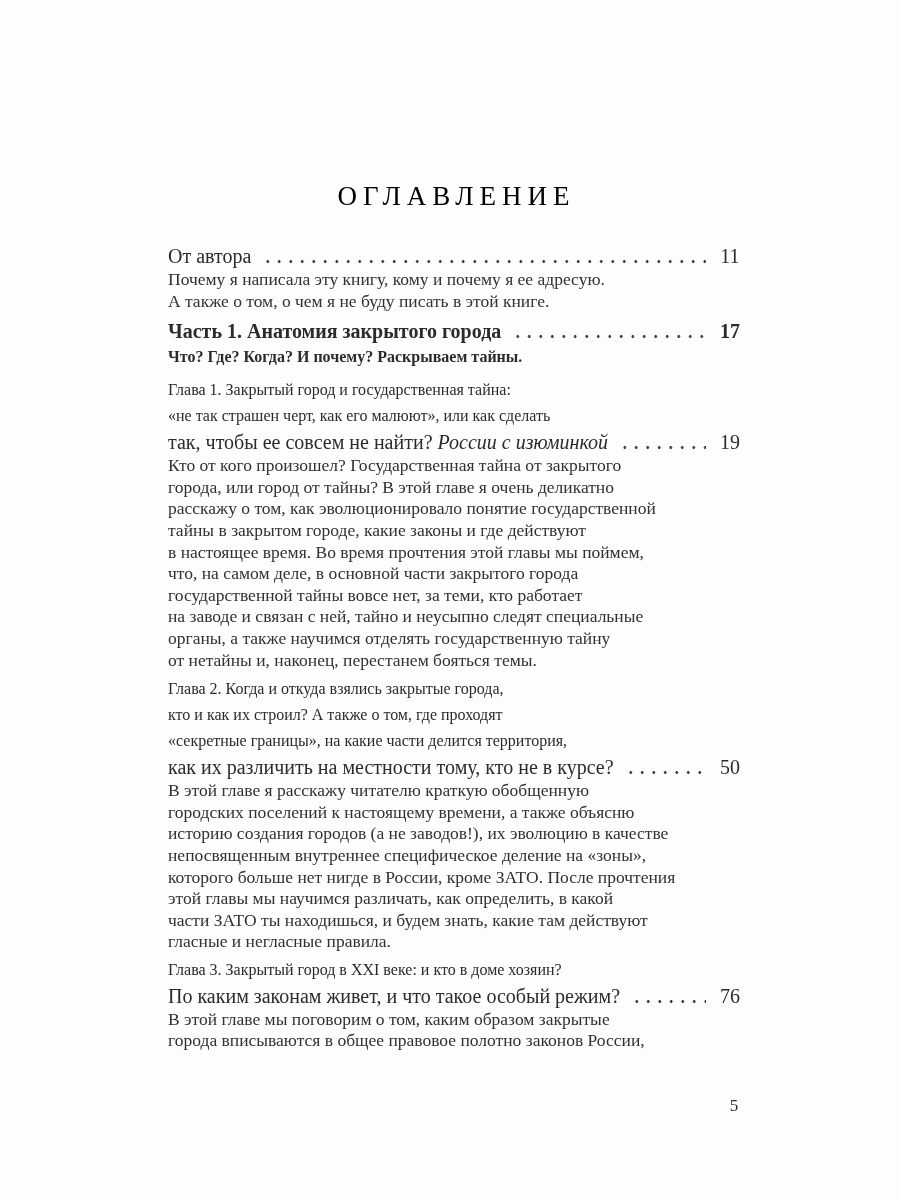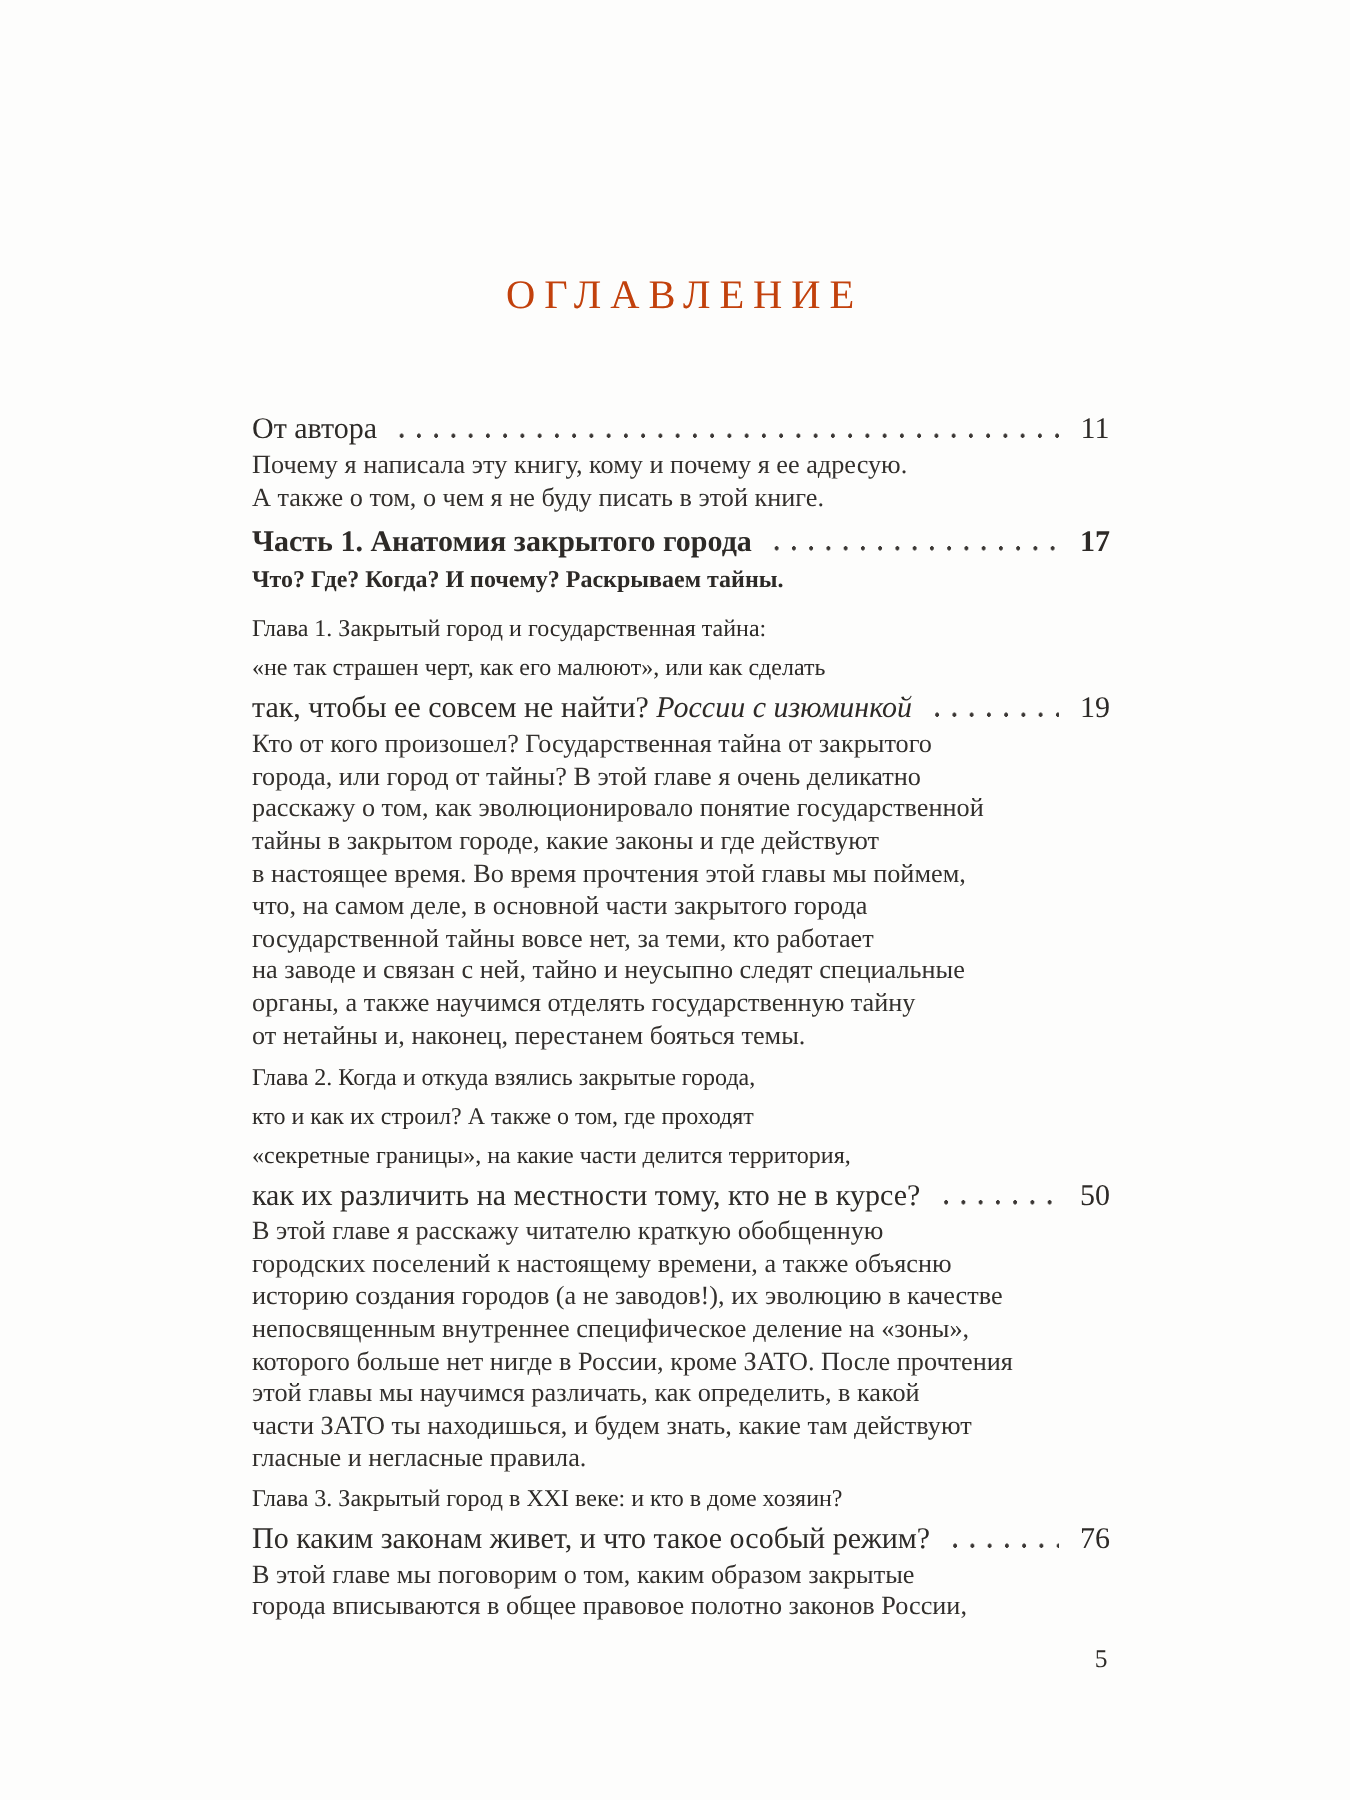--- a/index.html
+++ b/index.html
@@ -12,24 +12,24 @@
     position:relative; width:900px; height:1200px;
     background:#fdfdfc; color:#2d2a27; overflow:hidden;
   }
   .content {
     position:absolute; left:168px; top:0; width:577px;
   }
   .title {
     margin:179px 0 0 0; padding:0;
     text-align:center;
     font-size:27px; line-height:34px; font-weight:400;
-    letter-spacing:6px; color:#c2410c;
+    letter-spacing:6px; color:#000000;
   }
   .entry { margin:0; }
-  .e-author { margin-top:60px; }
+  .e-author { margin-top:30px; }
   .e-part   { margin-top:6px; }
   .e-ch1    { margin-top:7px; }
   .e-ch2    { margin-top:5px; }
   .e-ch3    { margin-top:4px; }
   .row {
     display:flex; align-items:baseline;
     font-size:20px; line-height:26px;
   }
   .hline { font-size:16px; line-height:26px; }
   .bold { font-weight:700; }

